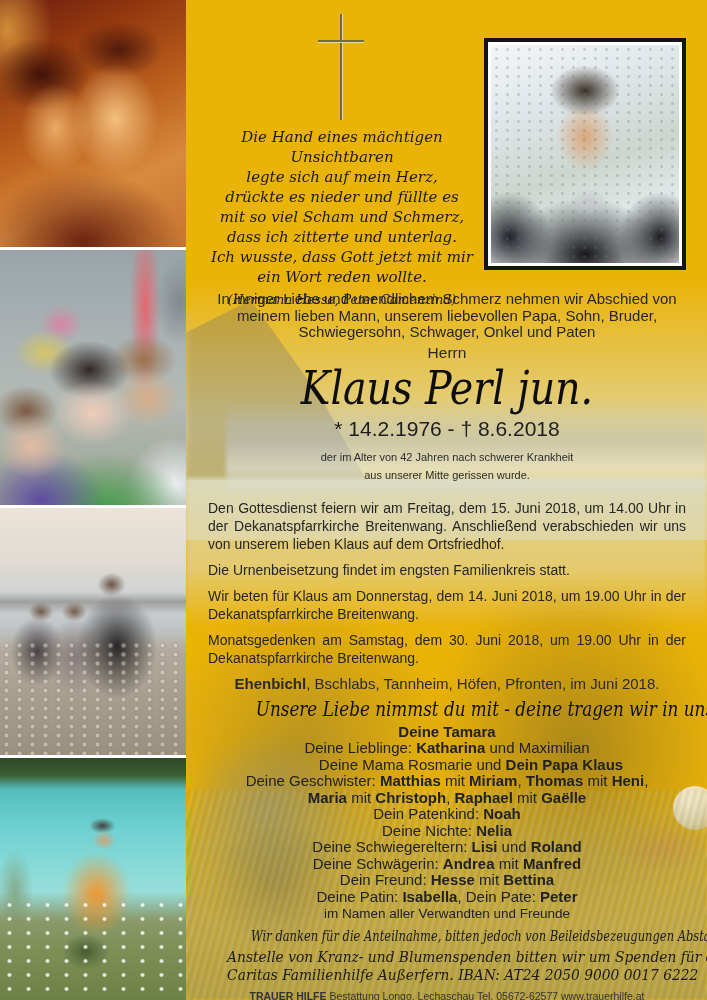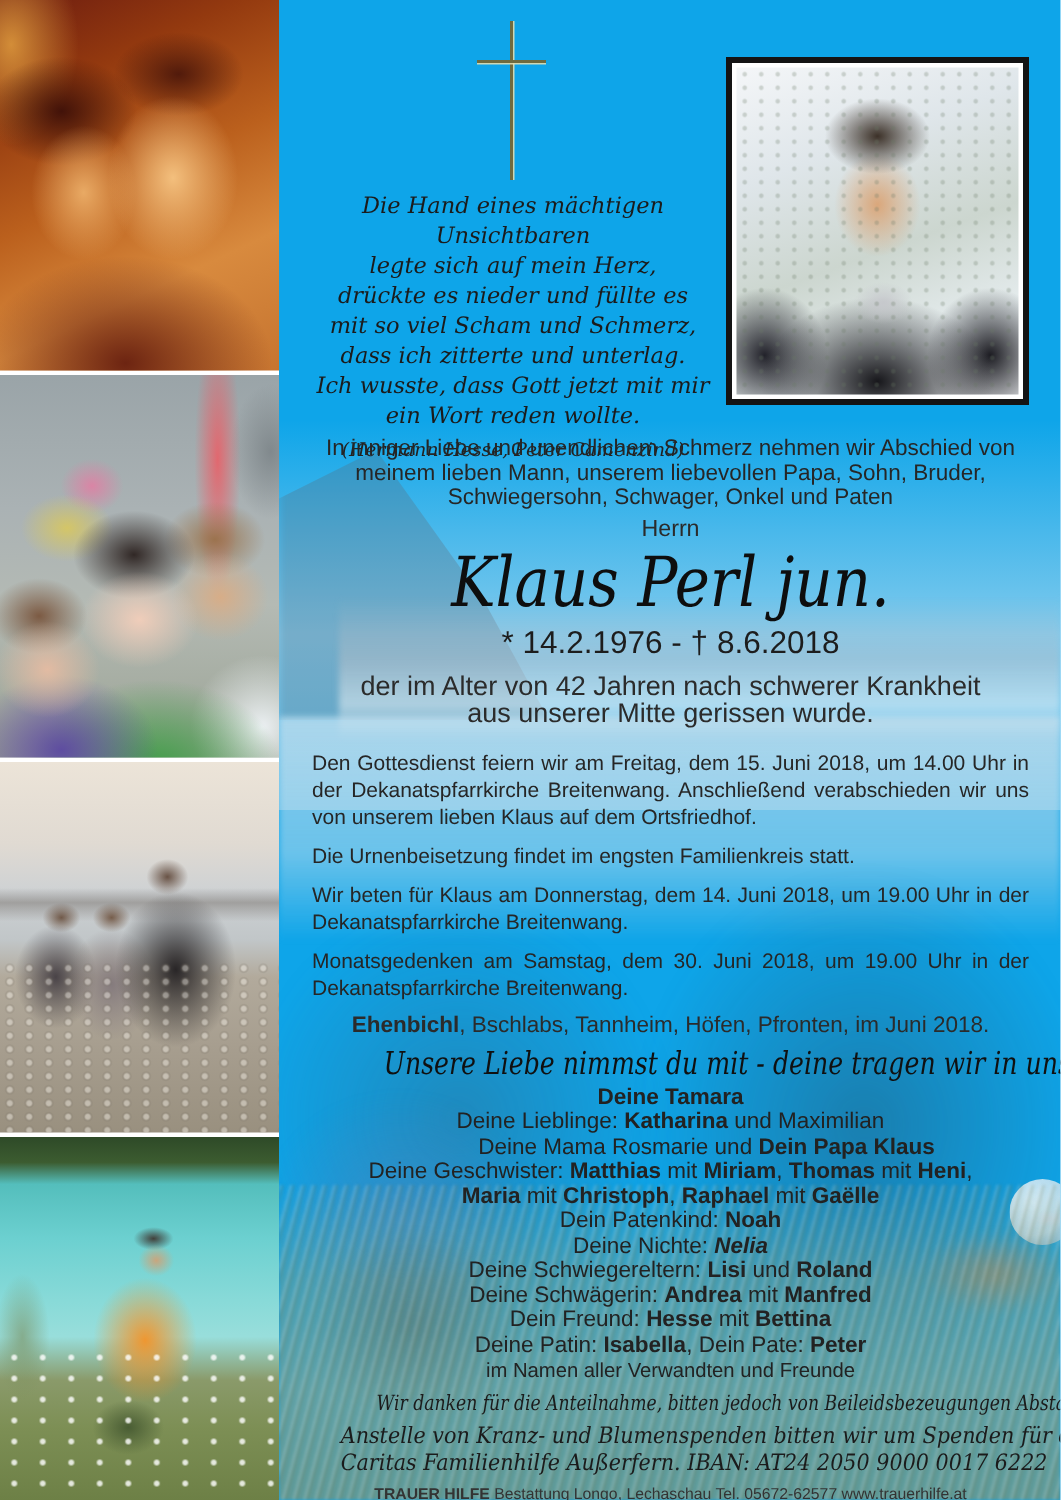--- a/index.html
+++ b/index.html
@@ -1,16 +1,16 @@
 <!DOCTYPE html>
 <html lang="de"><head>
 <meta charset="utf-8">
 <style>
   html,body{margin:0;padding:0;background:#ffffff;}
-  .page{position:relative;width:707px;height:1000px;background:#0ea5e9;overflow:hidden;
+  .page{position:relative;width:707px;height:1000px;background:#eab308;overflow:hidden;
         font-family:"Liberation Sans",sans-serif;color:#2b2b2b;}
 
   
   .strip{position:absolute;left:0;top:0;width:186px;height:1000px;background:#fff;z-index:3;}
   .ph{position:relative;width:186px;overflow:hidden;margin-bottom:3px;}
   .p1{height:247px;background:
       radial-gradient(62px 78px at 62% 48%, rgba(246,196,130,.95), rgba(246,196,130,0) 70%),
       radial-gradient(50px 64px at 30% 52%, rgba(238,178,108,.9), rgba(238,178,108,0) 70%),
       radial-gradient(72px 52px at 22% 30%, rgba(58,14,8,.92), rgba(58,14,8,0) 70%),
       radial-gradient(62px 40px at 64% 20%, rgba(70,20,10,.88), rgba(70,20,10,0) 70%),
@@ -109,21 +109,21 @@
       background-size:11px 9px;}
 
   
   .content{position:absolute;left:208px;top:291px;width:478px;z-index:4;text-align:center;}
   .intro{font-size:15px;line-height:16.5px;color:#262626;}
   .salutation{font-size:15.5px;margin-top:3px;}
   .name{font-family:"DejaVu Serif",serif;font-style:italic;font-weight:400;font-size:46px;
       line-height:52px;margin:0;color:#0e0e0e;white-space:nowrap;
       transform:scaleX(.86);transform-origin:center;}
   .dates{font-size:21px;line-height:23px;margin-top:3px;color:#1d1d1d;}
-  .age{font-size:18px;line-height:18.5px;margin-top:8px;}
+  .age{font-size:11px;line-height:18.5px;margin-top:8px;}
   .para{font-size:14px;line-height:18px;margin:8px 0 0 0;text-align:justify;color:#262626;}
   .para.first{margin-top:14px;}
   .places{font-size:15px;line-height:17px;margin-top:8px;}
   .motto{font-family:"DejaVu Serif",serif;font-style:italic;font-size:21px;line-height:26px;
       margin-top:4px;color:#101010;white-space:nowrap;transform:scaleX(.8);transform-origin:center;}
   .family{margin-top:2px;font-size:15px;line-height:16.5px;color:#222;}
   .family .closing{font-size:13.5px;line-height:15px;margin-top:1px;}
   .thanks{font-family:"DejaVu Serif",serif;font-style:italic;font-size:14px;line-height:18px;
       margin-top:6px;color:#1b1b1b;white-space:nowrap;transform:scaleX(.82);transform-origin:center;}
   .donation{font-family:"DejaVu Serif",serif;font-style:italic;font-size:15px;line-height:17.5px;
@@ -196,21 +196,21 @@
     <p class="para">Monatsgedenken am Samstag, dem 30. Juni 2018, um 19.00 Uhr in der Dekanatspfarrkirche Breitenwang.</p>
     <div class="places"><span style="font-weight: 700;">Ehenbichl</span><span>, Bschlabs, Tannheim, Höfen, Pfronten, im Juni 2018.</span></div>
     <div class="motto">Unsere Liebe nimmst du mit - deine tragen wir in unseren Herzen</div>
     <div class="family">
       <div><span style="font-weight: 700;">Deine Tamara</span></div>
       <div><span>Deine Lieblinge: </span><span style="font-weight: 700;">Katharina</span><span> und </span><span style="font-weight: 400;">Maximilian</span></div>
       <div><span style="font-weight: 400; padding-left: 48px;">Deine Mama Rosmarie</span><span> und </span><span style="font-weight: 700;">Dein Papa Klaus</span></div>
       <div><span>Deine Geschwister: </span><span style="font-weight: 700;">Matthias</span><span> mit </span><span style="font-weight: 700;">Miriam</span><span>, </span><span style="font-weight: 700; text-align: right;">Thomas</span><span> mit </span><span style="font-weight: 700;">Heni</span><span>,</span></div>
       <div><span style="font-weight: 700;">Maria</span><span> mit </span><span style="font-weight: 700;">Christoph</span><span>, </span><span style="font-weight: 700;">Raphael</span><span> mit </span><span style="font-weight: 700;">Gaëlle</span></div>
       <div><span>Dein Patenkind: </span><span style="font-weight: 700;">Noah</span></div>
-      <div><span>Deine Nichte: </span><span style="font-weight: 700; font-style: italic;">Nelia</span></div>
+      <div><span>Deine Nichte: </span><span style="font-weight: 700;">Nelia</span></div>
       <div><span>Deine Schwiegereltern: </span><span style="font-weight: 700;">Lisi</span><span> und </span><span style="font-weight: 700;">Roland</span></div>
       <div><span>Deine Schwägerin: </span><span style="font-weight: 700;">Andrea</span><span> mit </span><span style="font-weight: 700;">Manfred</span></div>
       <div><span>Dein Freund: </span><span style="font-weight: 700;">Hesse</span><span> mit </span><span style="font-weight: 700;">Bettina</span></div>
       <div><span>Deine Patin: </span><span style="font-weight: 700;">Isabella</span><span>, Dein Pate: </span><span style="font-weight: 700;">Peter</span></div>
       <div class="closing">im Namen aller Verwandten und Freunde</div>
     </div>
     <div class="thanks">Wir danken für die Anteilnahme, bitten jedoch von Beileidsbezeugungen Abstand zu nehmen.</div>
     <div class="donation">
       <div>Anstelle von Kranz- und Blumenspenden bitten wir um Spenden für die</div>
       <div>Caritas Familienhilfe Außerfern. IBAN: AT24 2050 9000 0017 6222</div>

